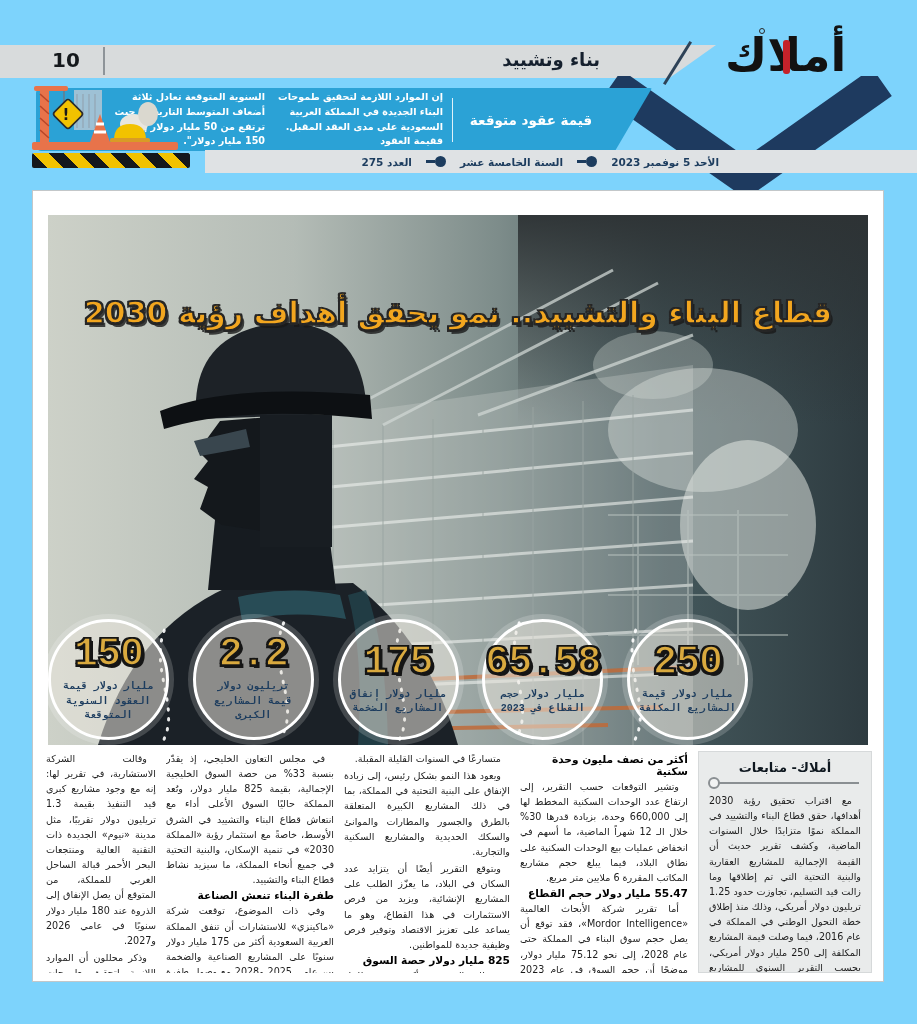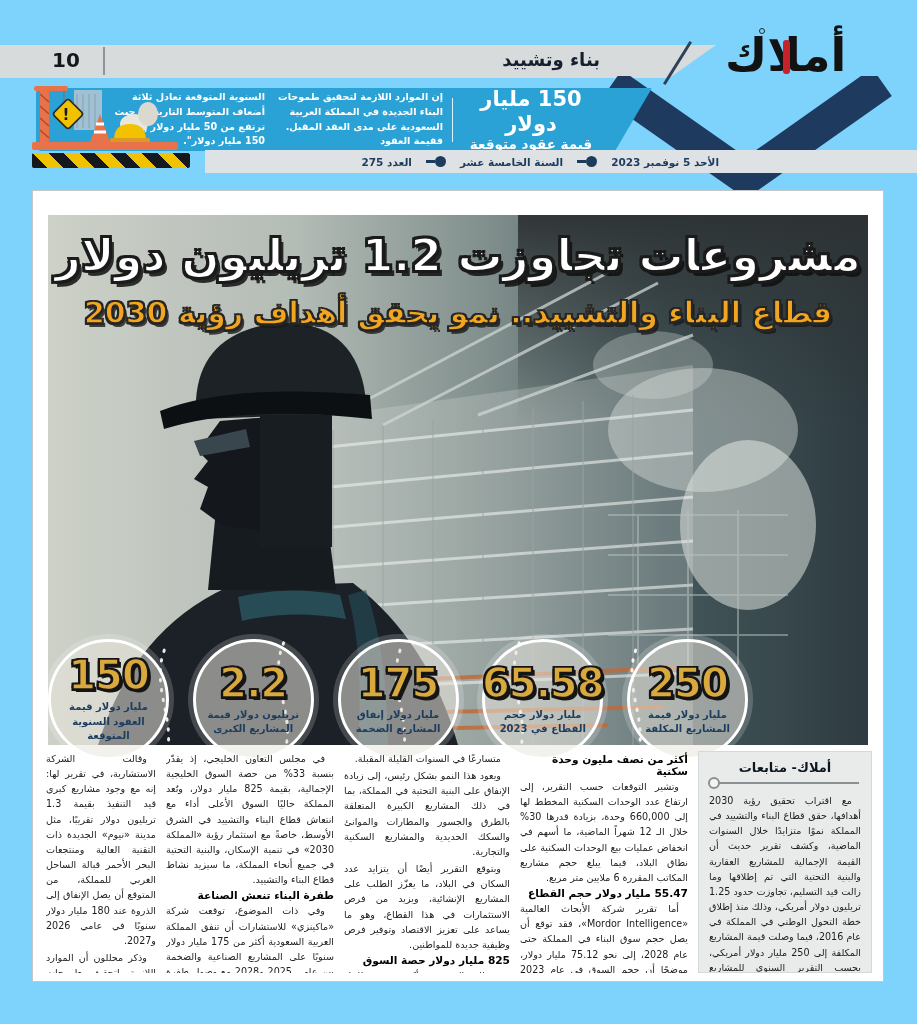--- a/index.html
+++ b/index.html
@@ -97,22 +97,22 @@
   }
   .hero-subtitle {
     position:absolute; top:80px; left:0; width:100%; text-align:center; direction:rtl;
     font-size:30px; font-weight:bold; color:#f2a61f;
     -webkit-text-stroke:1.3px #262626;
     text-shadow:1.5px 1.5px 0 #262626,-1.5px 1.5px 0 #262626,1.5px -1.5px 0 #262626,-1.5px -1.5px 0 #262626,3px 4px 0 rgba(25,25,25,.8);
   }
 
   
   .stats {
-    position:absolute; left:15px; top:448px; width:700px; height:124px;
-    display:flex; justify-content:space-between;
+    position:absolute; left:15px; top:428px; width:700px; height:124px;
+    display:flex; justify-content:space-between;font-family:Liberation Mono, monospace;
   }
   .stats-dashes { position:absolute; left:0; top:0; width:100%; height:100%; }
   .stat {
     position:relative; width:121px; height:121px; border-radius:50%;
     border:3px solid #ffffff; background:rgba(233,230,221,.55);
     box-shadow:0 0 0 5px rgba(255,255,255,.18);
     display:flex; flex-direction:column; align-items:center; justify-content:center;
   }
   .stat-value {
     font-size:40px; font-weight:bold; color:#d9a93e; line-height:1; letter-spacing:-1px;
@@ -168,21 +168,20 @@
     <div class="logo-text">أملاك</div>
     <span class="logo-redbar"></span>
     <span class="logo-reg"></span>
   </div>
   <svg class="logo-chevron" viewBox="0 0 296 118">
     <polyline points="14,8 148,102 284,6" fill="none" stroke="#1e3a5f" stroke-width="34"></polyline>
   </svg>
 
   <div class="banner">
     <div class="banner-value-block">
-      <div class="banner-value">150 مليار دولار</div>
       <div class="banner-subhead">قيمة عقود متوقعة</div>
     </div>
     <div class="banner-divider"></div>
     <div class="banner-para p1">إن الموارد اللازمة لتحقيق طموحات البناء الجديدة في المملكة العربية السعودية على مدى العقد المقبل. فقيمة العقود</div>
     <div class="banner-para p2">السنوية المتوقعة تعادل ثلاثة أضعاف المتوسط التاريخي، حيث ترتفع من 50 مليار دولار إلى 150 مليار دولار".</div>
   </div>
 
   <svg class="construction-illustration" viewBox="0 0 150 70">
     <rect x="10" y="4" width="9" height="56" fill="#e8734a"></rect>
     <path d="M10 10 L19 18 M10 22 L19 30 M10 34 L19 42 M10 46 L19 54" stroke="#b8472a" stroke-width="1.6"></path>
@@ -259,21 +258,20 @@
           <path d="M160 375 L172 255 L272 245 L288 375 Z" fill="#161b20"></path>
           <path d="M148 185 Q152 118 228 108 Q302 104 316 172 L320 198 L150 204 Z" fill="#1d2227"></path>
           <path d="M112 196 Q182 168 322 180 L324 204 Q192 190 116 214 Z" fill="#0d1013"></path>
           <path d="M172 206 L150 236 L160 246 L146 264 L160 272 L152 294 L174 310 L214 316 L222 202 Z" fill="#14181c"></path>
           <path d="M146 226 L198 214 L202 232 L152 241 Z" fill="#39464e"></path>
           <rect x="212" y="200" width="72" height="132" fill="#181d22"></rect>
           <path d="M190 382 Q242 370 292 380 L298 404 Q244 394 194 406 Z" fill="#2d5f6b" opacity="0.7"></path>
           <path d="M300 380 Q316 440 310 530 L340 530 Q338 430 318 375 Z" fill="#274e58" opacity="0.6"></path>
         </g>
       </svg>
-      <div class="hero-title">مشروعات تجاوزت 1.2 تريليون دولار</div>
       <div class="hero-subtitle">قطاع البناء والتشييد.. نمو يحقق أهداف رؤية 2030</div>
     </div>
 
     <div class="stats">
       <svg class="stats-dashes" viewBox="0 0 820 124" preserveAspectRatio="none">
         <path d="M136 120 C155 85 115 45 140 4" fill="none" stroke="#ffffff" stroke-width="3.5" stroke-dasharray="1 9" stroke-linecap="round" opacity="0.9"></path>
         <path d="M276 4 C255 45 298 85 272 120" fill="none" stroke="#ffffff" stroke-width="3.5" stroke-dasharray="1 9" stroke-linecap="round" opacity="0.9"></path>
         <path d="M412 120 C432 85 392 45 416 4" fill="none" stroke="#ffffff" stroke-width="3.5" stroke-dasharray="1 9" stroke-linecap="round" opacity="0.9"></path>
         <path d="M552 4 C532 45 572 85 548 120" fill="none" stroke="#ffffff" stroke-width="3.5" stroke-dasharray="1 9" stroke-linecap="round" opacity="0.9"></path>
         <path d="M688 120 C708 85 668 45 692 4" fill="none" stroke="#ffffff" stroke-width="3.5" stroke-dasharray="1 9" stroke-linecap="round" opacity="0.9"></path>

